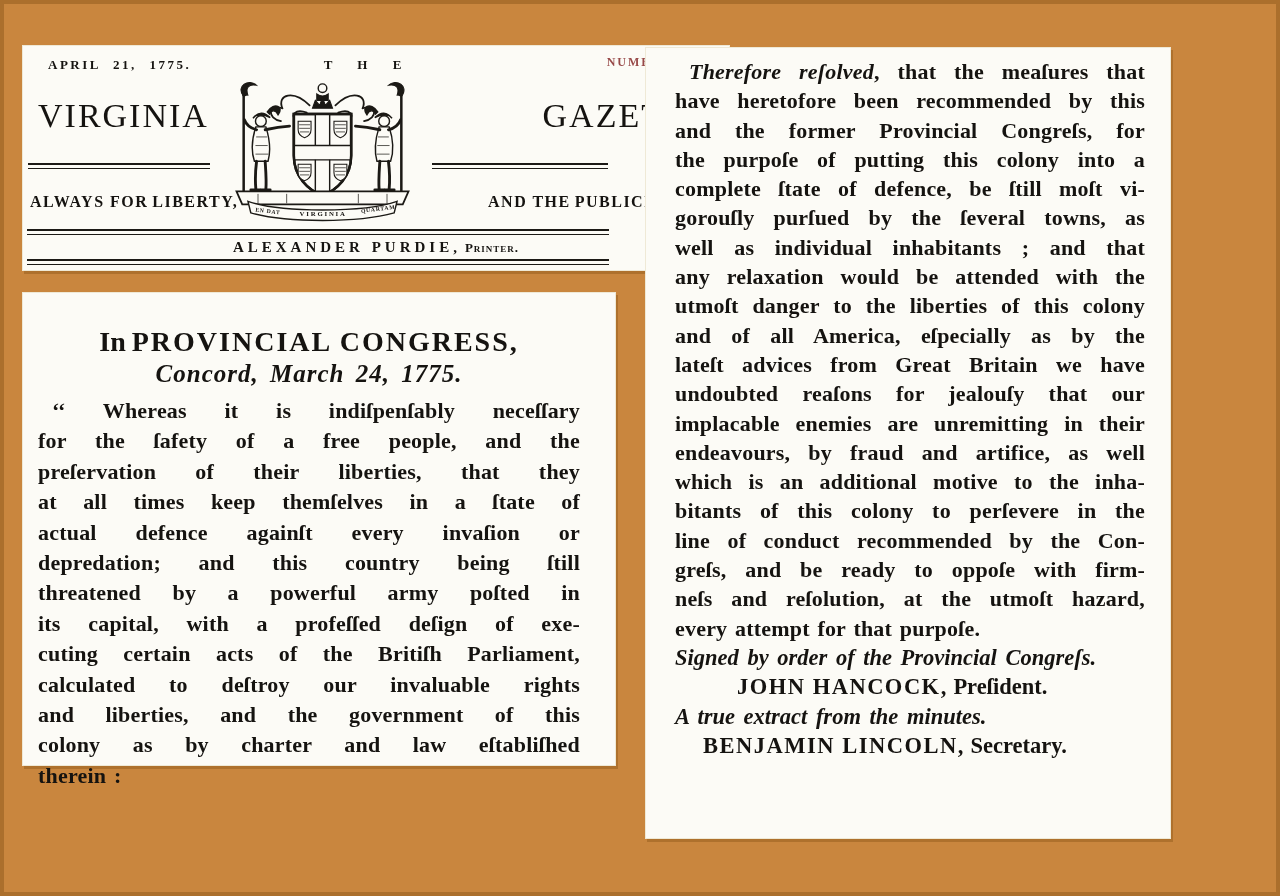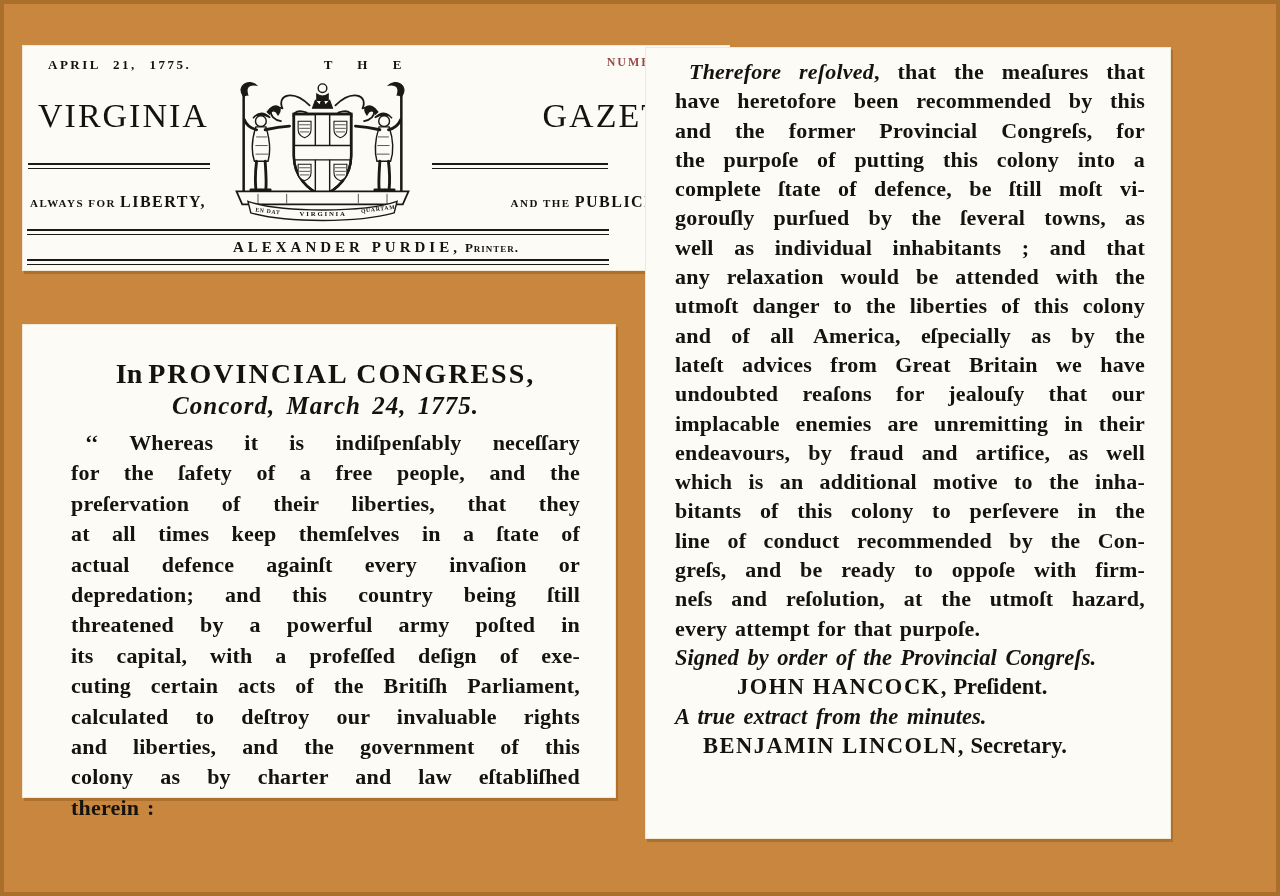--- a/index.html
+++ b/index.html
@@ -22,31 +22,31 @@
   .mh-number { position:absolute; right:32px; top:10px; font-size:12px; font-weight:700; letter-spacing:2px; color:#7f1d1d; opacity:.8; }
   .mh-title { position:absolute; top:52px; font-size:34px; letter-spacing:2px; font-weight:400; white-space:nowrap; }
   .mh-title.v { left:16px; }
   .mh-title.g { right:10px; }
   .drule { position:absolute; height:6px; border-top:2px solid #1c1a16; border-bottom:1px solid #1c1a16; }
   .rule-left  { left:6px;  width:182px; top:118px; }
   .rule-right { left:410px; width:176px; top:118px; }
   .rule-mid   { left:5px; width:582px; top:184px; }
   .rule-bot   { left:5px; width:582px; top:214px; }
   .motto { position:absolute; top:148px; font-weight:700; white-space:nowrap; }
-  .motto .sm { font-size:11px; letter-spacing:1.5px; }
+  .motto .sm { font-size:16px; letter-spacing:1.5px; }
   .motto .lg { font-size:16px; letter-spacing:1.5px; }
   .motto.l { left:8px; }
   .motto.r { right:6px; }
   .printer { position:absolute; left:0; right:0; top:193px; text-align:center; font-weight:700; }
   .printer .nm { font-size:15px; letter-spacing:4px; }
   .printer .tt { font-size:13px; font-variant:small-caps; letter-spacing:1px; }
   .crest { position:absolute; left:193px; top:32px; width:215px; height:160px; }
   .crest svg { width:100%; height:100%; }
   
-  .proc { left:22px; top:292px; width:594px; height:474px; padding:34px 36px 0 49px;margin-top:32px; }
+  .proc { left:22px; top:292px; width:594px; height:474px; padding:34px 36px 0 16px; }
   .proc-head { text-align:center; font-weight:700; font-size:28px; }
   .proc-head .pfx { letter-spacing:0; margin-right:6px; }
   .proc-head .main { letter-spacing:2px; }
   .proc-date { text-align:center; font-weight:700; font-style:italic; font-size:25px; margin-top:2px; letter-spacing:1px; word-spacing:4px; }
   .proc .body { margin-top:8px; }
   .jline { font-weight:700; font-size:22px; line-height:30.4px; text-align:justify; text-align-last:justify; word-spacing:2px; letter-spacing:0.2px; }
   .jline.nolast { text-align-last:left; }
   .jline.indent { text-indent:14px; }
   
   .reso { left:645px; top:47px; width:526px; height:792px; padding:10px 26px 0 30px; }

